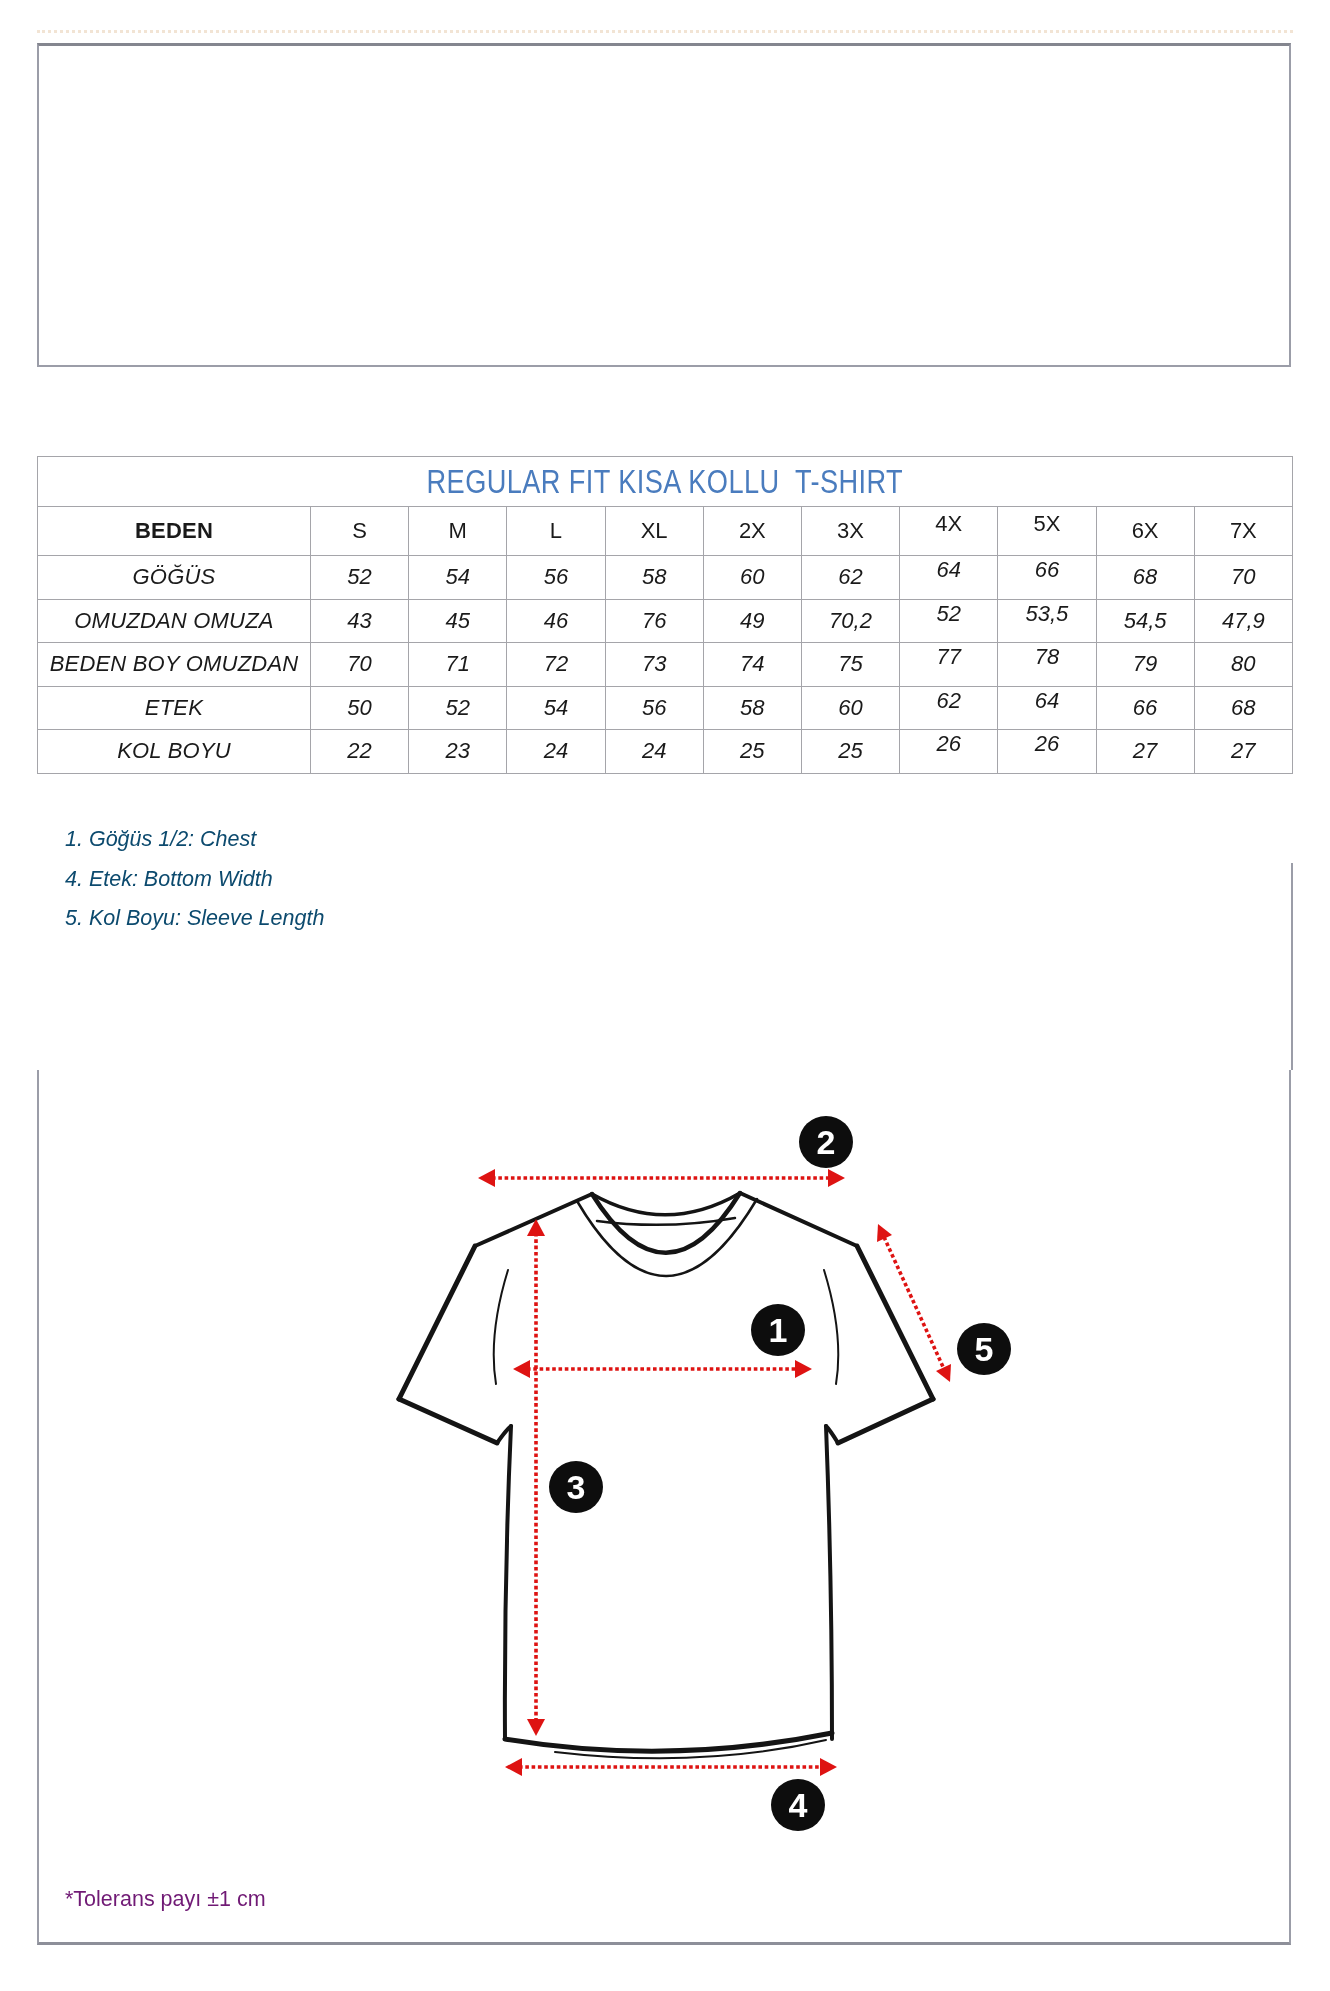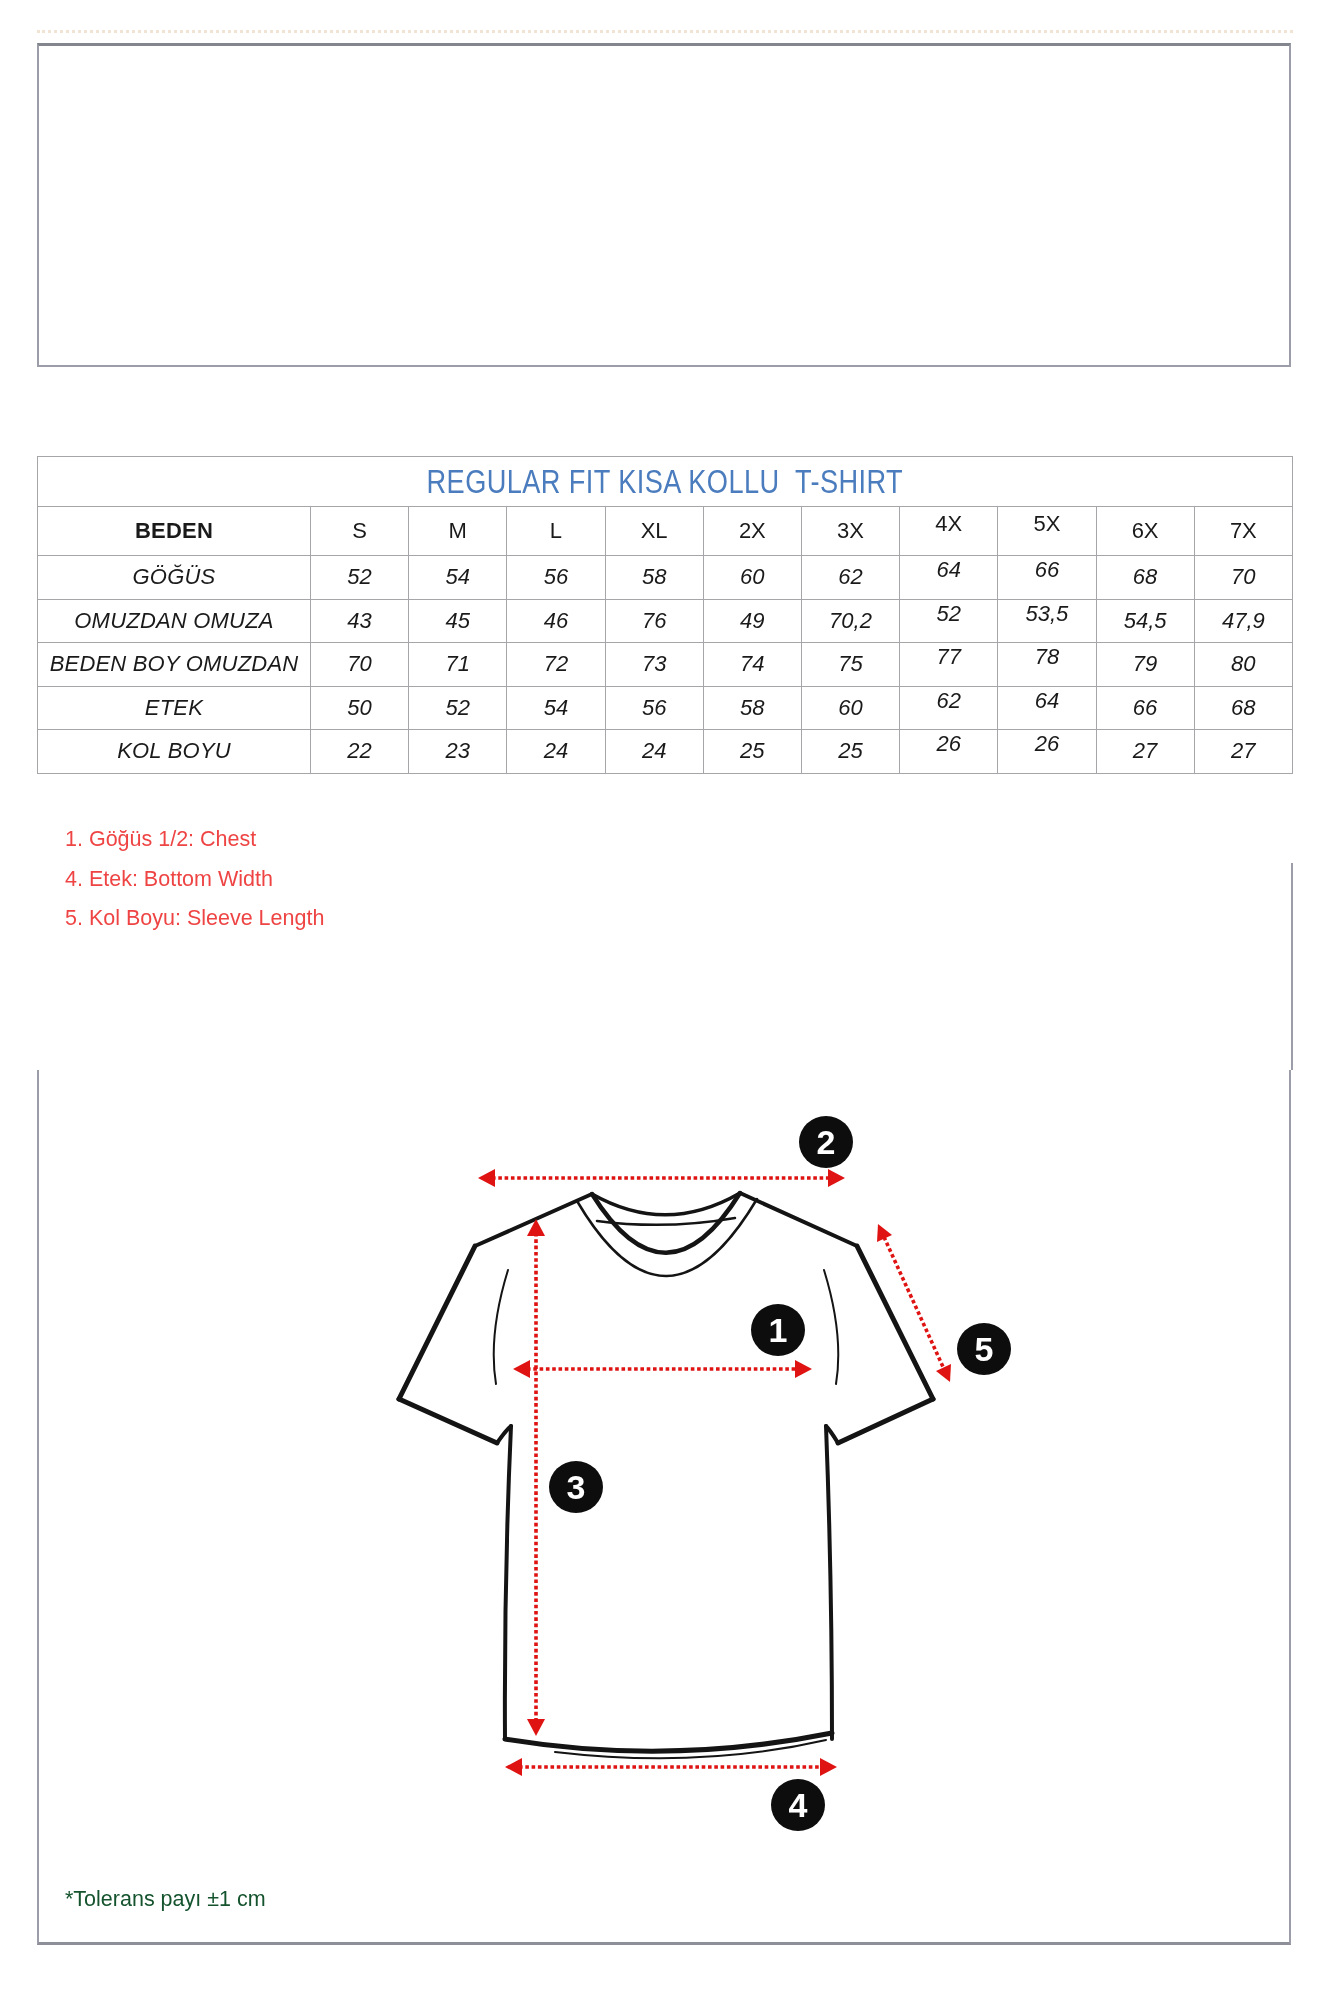--- a/index.html
+++ b/index.html
@@ -32,36 +32,36 @@
   td.row-label,th.row-label{
     text-align:left;padding-left:9px;font-size:21px;letter-spacing:.2px;
   }
   th.row-label span{font-weight:bold;}
   
   table.size-table th:nth-child(8) span,table.size-table th:nth-child(9) span,
   table.size-table td:nth-child(8) span,table.size-table td:nth-child(9) span{
     position:relative;top:-7px;display:inline-block;
   }
   
-  .legend{position:absolute;left:65px;top:820px;color:#ef4444;font-size:21.5px;font-weight:500;}
+  .legend{position:absolute;left:65px;top:820px;color:#0c4a6e;font-size:21.5px;font-weight:500;font-style:italic;}
   .legend .legend-item{line-height:39.5px;white-space:pre;}
   
   .diagram-box{
     position:absolute;left:37px;top:1070px;width:1250px;height:872px;
     border:2px solid #9b9da8;border-top:none;border-bottom:3px solid #8d8f99;
   }
   .right-border-stub{position:absolute;left:1291px;top:863px;width:2px;height:207px;background:#9b9da8;}
   
   svg.diagram{position:absolute;left:0;top:0;width:1330px;height:1991px;}
   svg.diagram text{
     font-family:"Liberation Sans",sans-serif;font-weight:bold;font-size:34px;fill:#ffffff;
     text-anchor:middle;
   }
   
-  .footer-note{position:absolute;left:65px;top:1887px;color:#14532d;font-size:21.5px;font-weight:500;}
+  .footer-note{position:absolute;left:65px;top:1887px;color:#701a75;font-size:21.5px;font-weight:500;}
 </style>
 </head>
 <body>
 
 <div class="perf-line"></div>
 
 <div class="top-box"></div>
 
 <div class="table-wrap">
   <table class="size-table">

